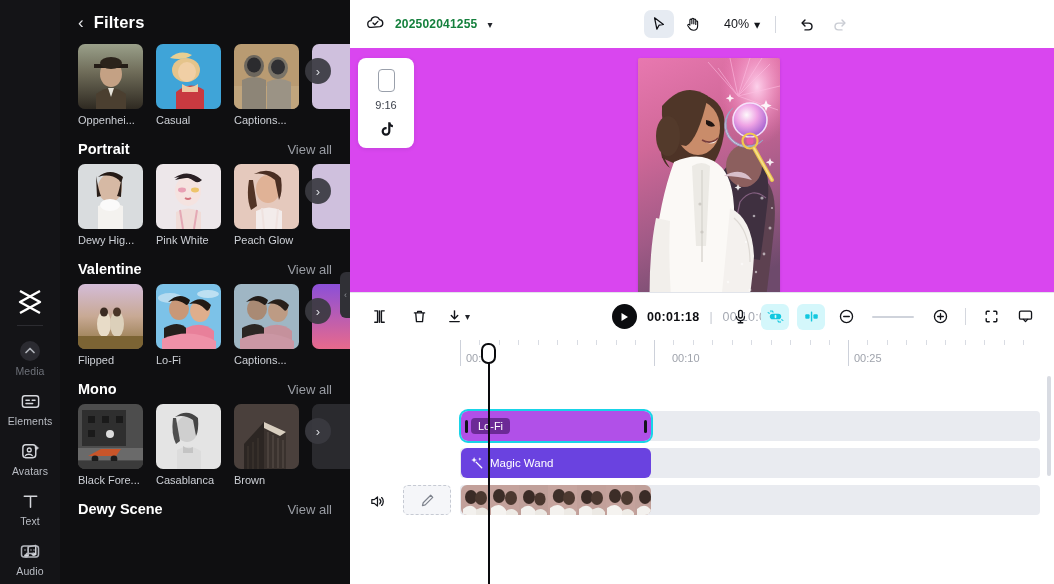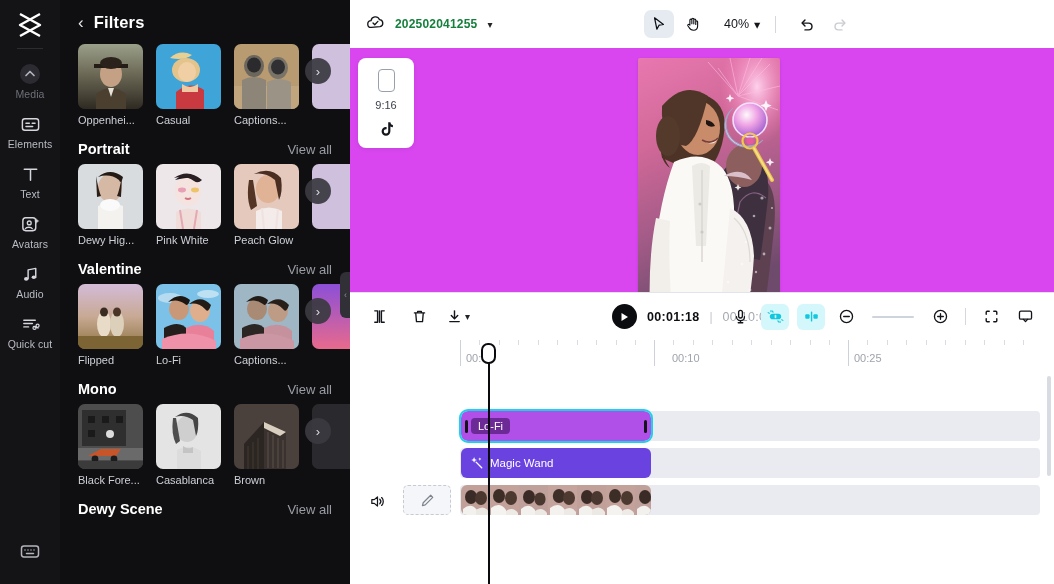--- a/index.html
+++ b/index.html
@@ -11,20 +11,21 @@
   }
   .app { display: flex; width: 1054px; height: 584px; }
 
   
   .rail {
     width: 60px; height: 584px;
     background: #141417;
     display: flex; flex-direction: column; align-items: center;
     padding-top: 8px; flex: 0 0 60px;
     position: relative;
+    justify-content: flex-end;
   }
   .rail-logo { width: 40px; height: 34px; display:flex; align-items:center; justify-content:center; margin-bottom: 4px;}
   .rail-sep { width: 26px; height: 1px; background: #2c2c31; margin: 2px 0 8px; }
   .rail-item {
     width: 52px; border-radius: 10px;
     display: flex; flex-direction: column; align-items: center; justify-content: center;
     padding: 6px 0 5px; margin-bottom: 2px; cursor: pointer;
   }
   .rail-item.active { background: linear-gradient(180deg,#1d2a39,#17222e); }
   .rail-ico { height: 22px; display: flex; align-items: center; justify-content: center; }
@@ -204,61 +205,50 @@
             <rect x="12" y="9" width="4.5" height="1.5" rx=".7" fill="#d5d7dc"></rect>
             <rect x="5.5" y="12.4" width="8.5" height="1.5" rx=".7" fill="#d5d7dc"></rect>
           </svg>
       </div>
       <div class="rail-lbl">Elements</div>
     </div>
 
     <div class="rail-item">
       <div class="rail-ico">
         <svg width="21" height="21" viewBox="0 0 22 22">
-            <path d="M4.5 5.5 H17.5 M11 5.5 V17" stroke="#d5d7dc" stroke-width="1.6" stroke-linecap="round"></path>
-          </svg>
-      </div>
-      <div class="rail-lbl">Text</div>
-    </div>
-
-    <div class="rail-item">
-      <div class="rail-ico">
-        <svg width="21" height="21" viewBox="0 0 22 22">
             <rect x="3" y="4" width="13.5" height="13.5" rx="3" stroke="#d5d7dc" stroke-width="1.5" fill="none"></rect>
             <circle cx="9.7" cy="9.3" r="2" stroke="#d5d7dc" stroke-width="1.4" fill="none"></circle>
             <path d="M5.6 15.4c1-2 6.2-2 7.3 0" stroke="#d5d7dc" stroke-width="1.4" fill="none" stroke-linecap="round"></path>
             <path d="M17.6 4.5 l.8 2 2 .8 -2 .8 -.8 2 -.8-2 -2-.8 2-.8z" fill="#d5d7dc"></path>
           </svg>
       </div>
       <div class="rail-lbl">Avatars</div>
+    </div>
+
+    <div class="rail-item">
+      <div class="rail-ico">
+        <svg width="21" height="21" viewBox="0 0 22 22">
+            <path d="M4.5 5.5 H17.5 M11 5.5 V17" stroke="#d5d7dc" stroke-width="1.6" stroke-linecap="round"></path>
+          </svg>
+      </div>
+      <div class="rail-lbl">Text</div>
     </div>
 
     <div class="rail-item">
       <div class="rail-ico">
         <svg width="21" height="21" viewBox="0 0 22 22">
             <path d="M8.5 15.5V6.2l8-1.6v9.2" stroke="#d5d7dc" stroke-width="1.5" fill="none" stroke-linecap="round" stroke-linejoin="round"></path>
             <ellipse cx="6.5" cy="15.6" rx="2.3" ry="1.9" fill="#d5d7dc"></ellipse>
             <ellipse cx="14.5" cy="13.9" rx="2.3" ry="1.9" fill="#d5d7dc"></ellipse>
           </svg>
       </div>
       <div class="rail-lbl">Audio</div>
     </div>
 
 
-    <div class="rail-item">
-      <div class="rail-ico">
-        <svg width="21" height="21" viewBox="0 0 22 22">
-            <path d="M4 6.5h12M4 10h9M4 13.5h5" stroke="#d5d7dc" stroke-width="1.5" stroke-linecap="round"></path>
-            <circle cx="15.2" cy="14.6" r="1.6" stroke="#d5d7dc" stroke-width="1.3" fill="none"></circle>
-            <circle cx="18.4" cy="12.3" r="1.6" stroke="#d5d7dc" stroke-width="1.3" fill="none"></circle>
-            <path d="M14 13 L19.5 15" stroke="#d5d7dc" stroke-width="1.2"></path>
-          </svg>
-      </div>
-      <div class="rail-lbl">Quick cut</div>
-    </div>
 
     <div class="rail-bottom">
       <svg width="22" height="22" viewBox="0 0 22 22">
           <rect x="2.5" y="6" width="17" height="11" rx="2.4" stroke="#b2b5bc" stroke-width="1.5" fill="none"></rect>
           <path d="M6 10h.01M9 10h.01M12 10h.01M15 10h.01M7.5 13.4h7" stroke="#b2b5bc" stroke-width="1.5" stroke-linecap="round"></path>
         </svg>
     </div>
   </div>
 
   <div class="panel">

